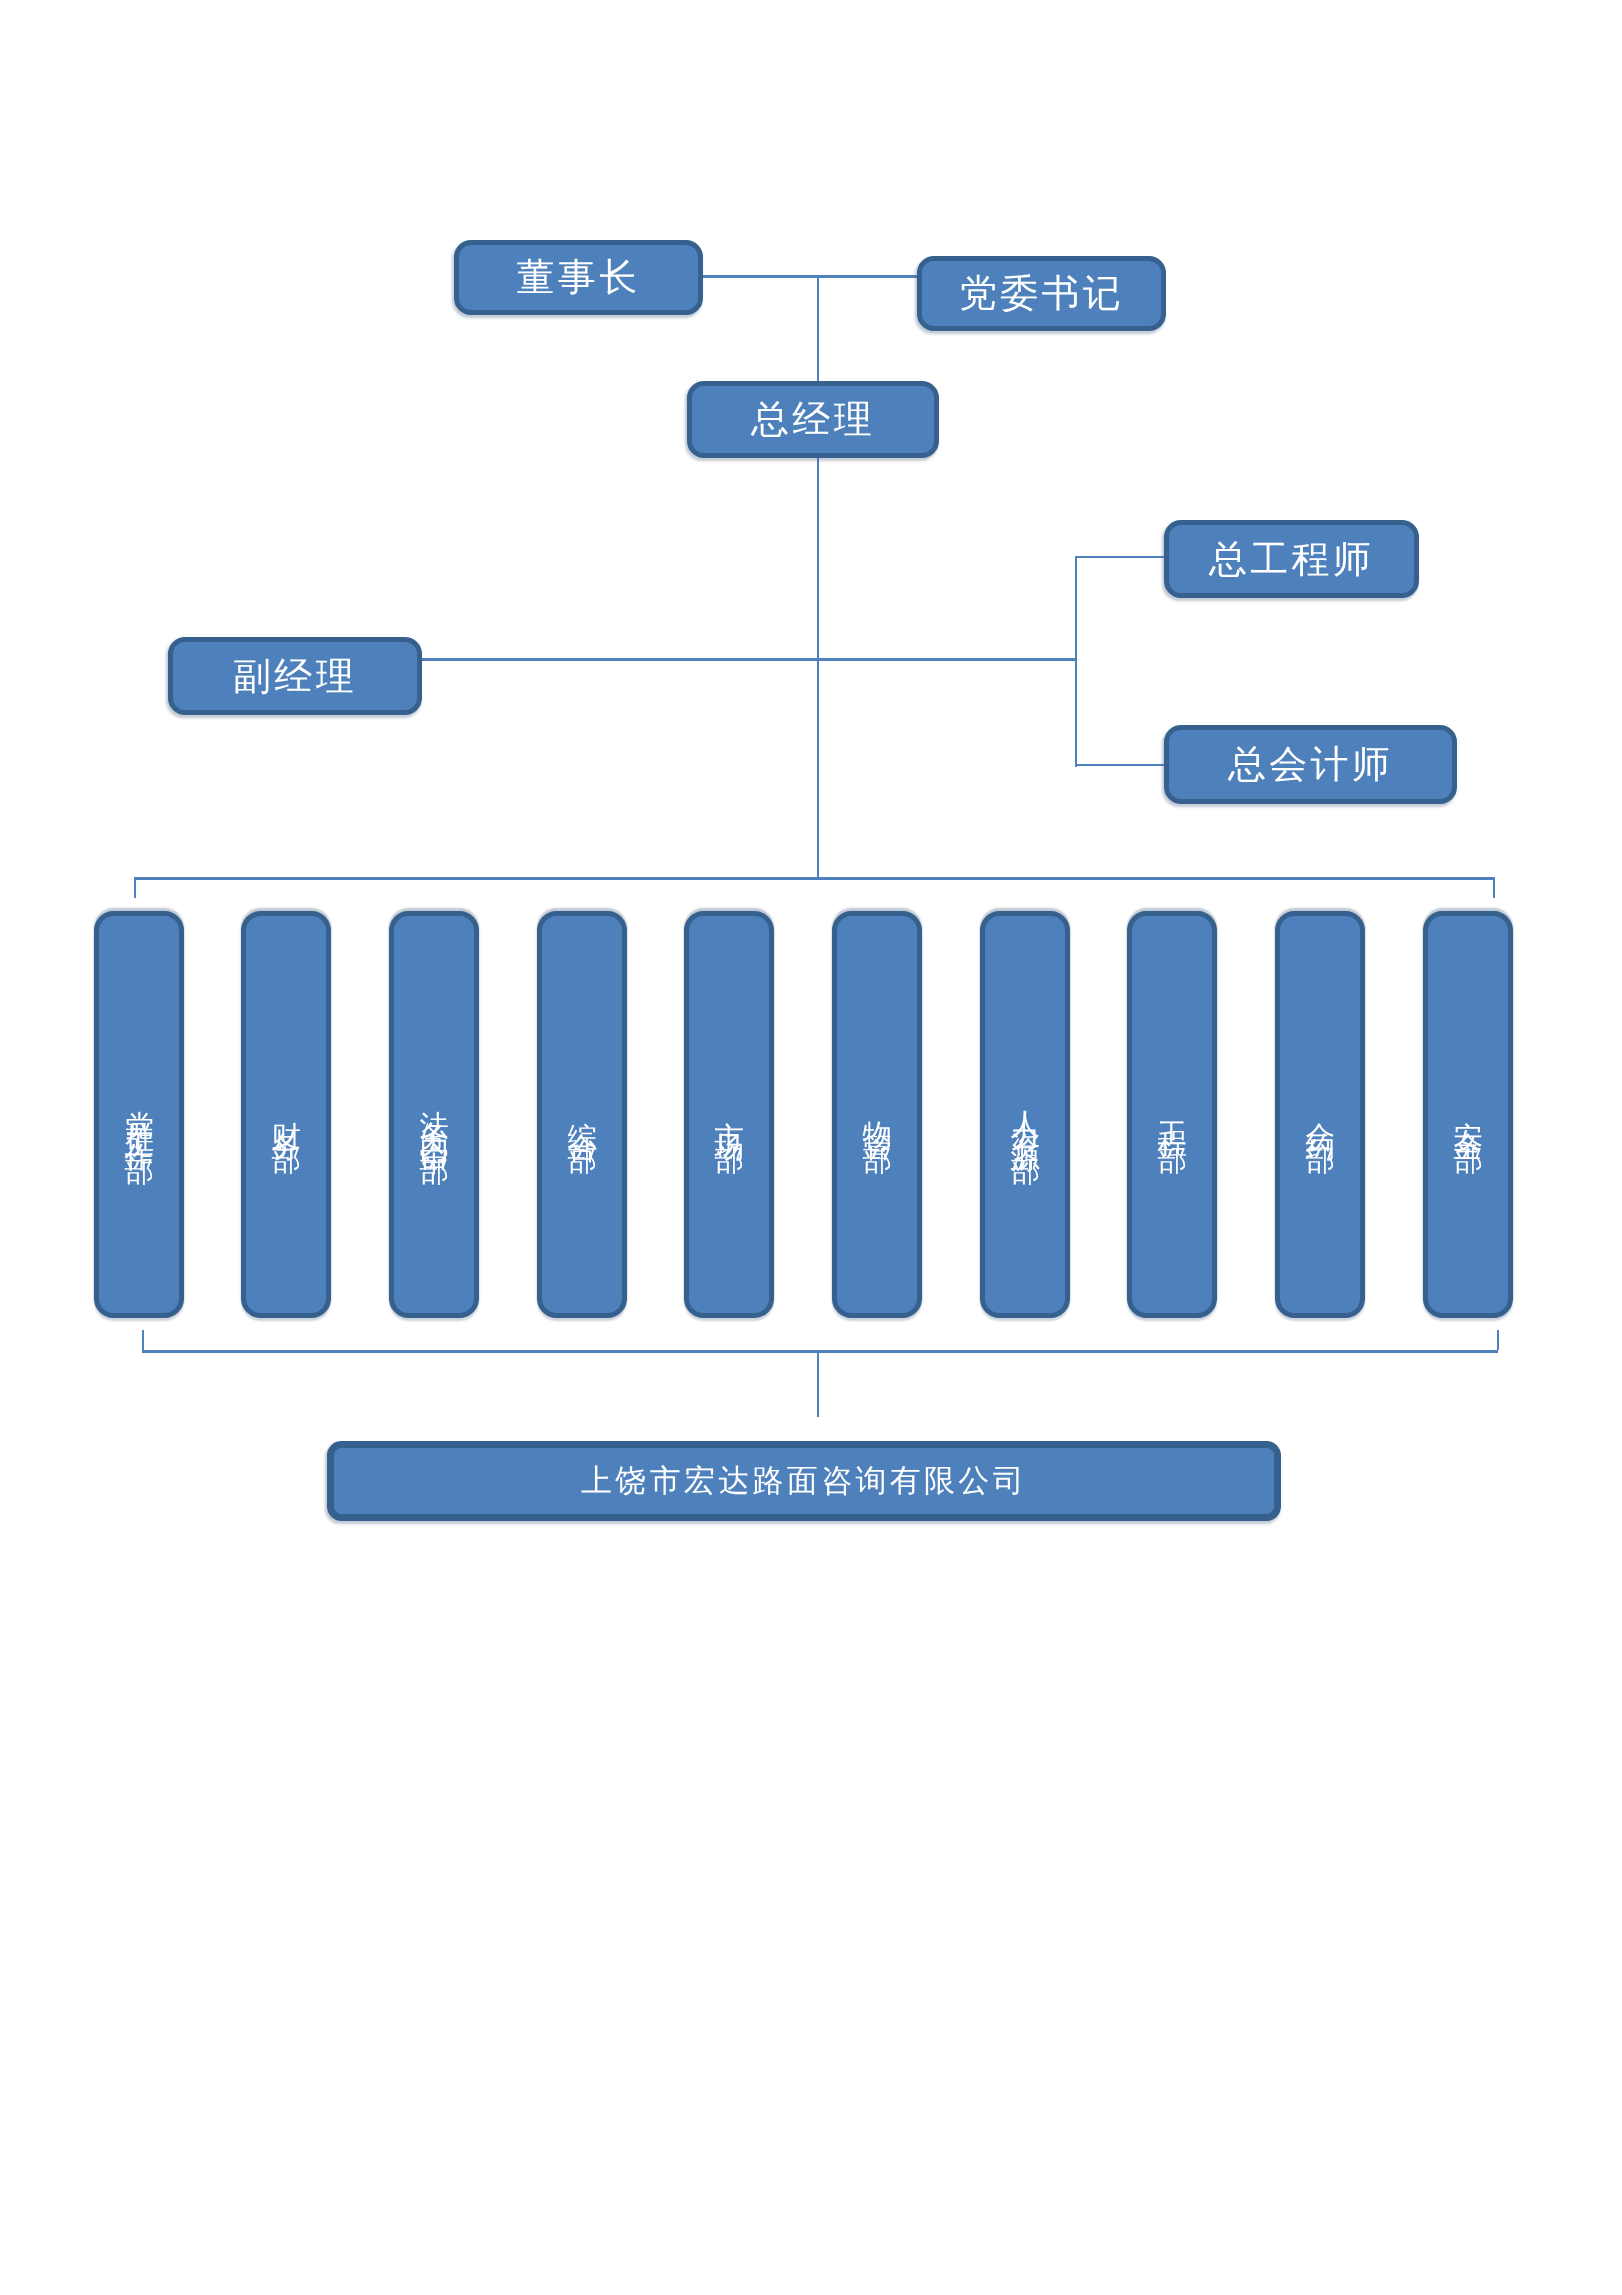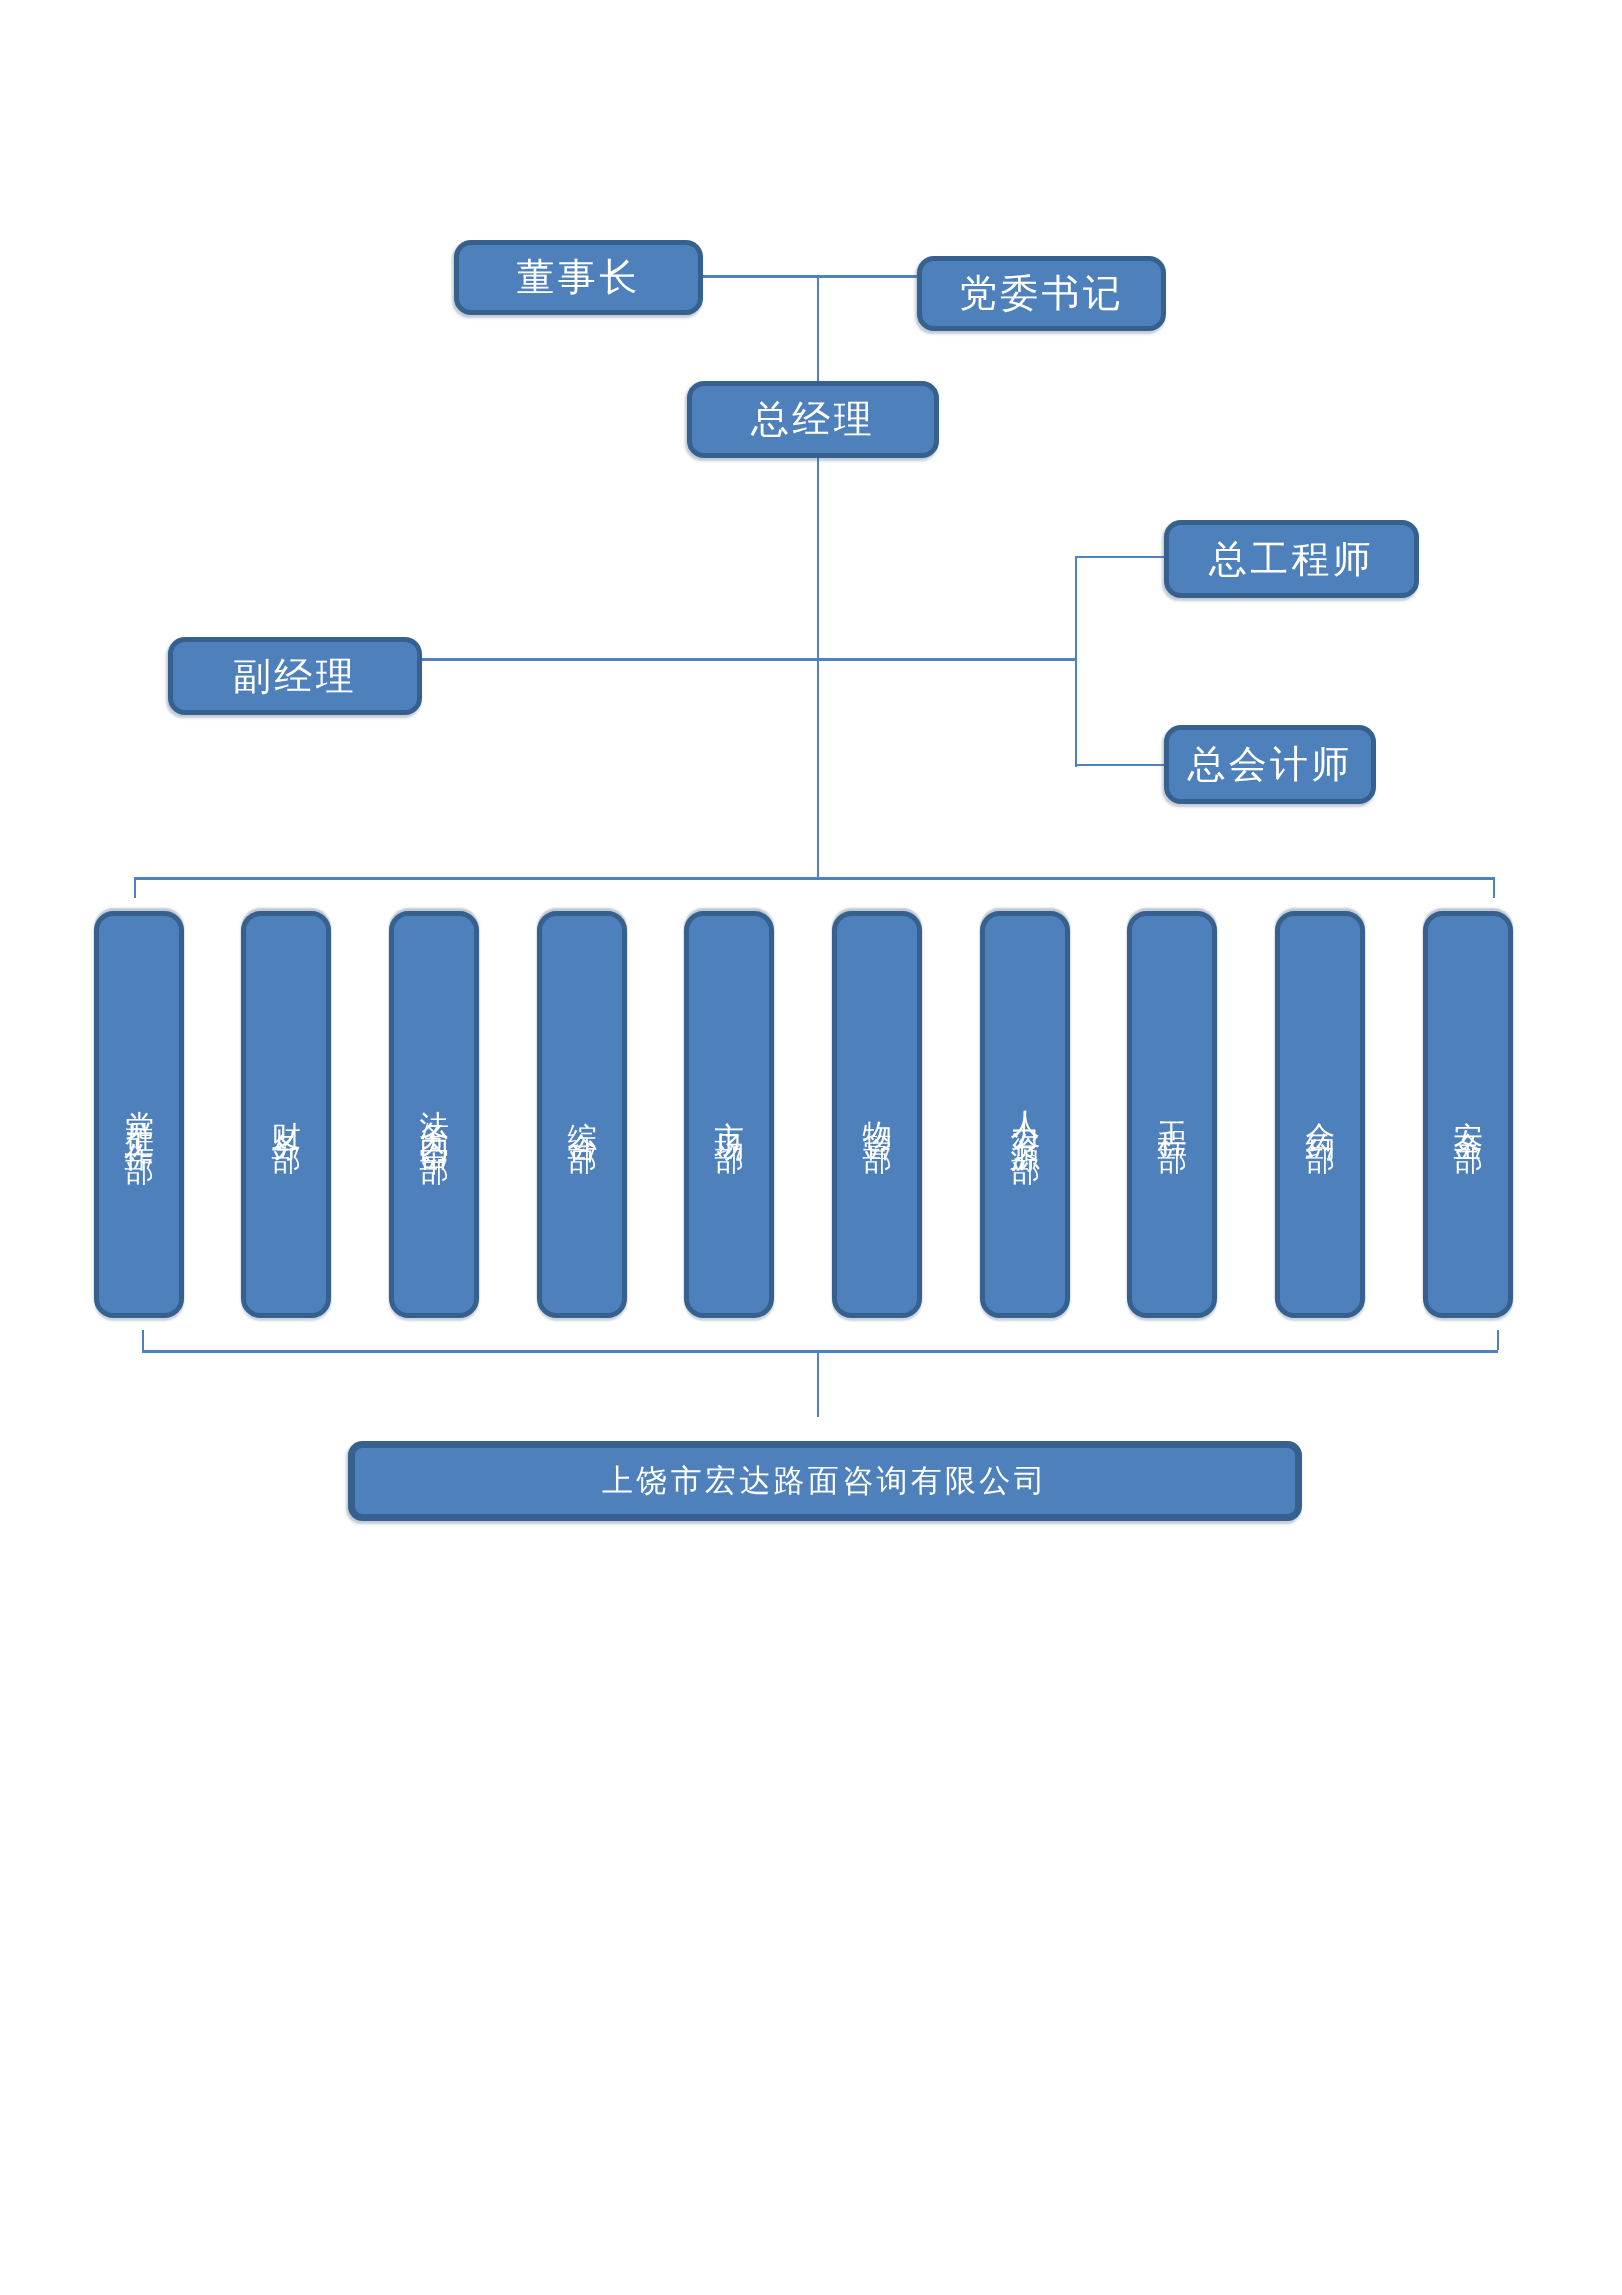--- a/index.html
+++ b/index.html
@@ -30,22 +30,22 @@
     letter-spacing: 3.3px;
     box-shadow: -1.3px 2.6px 2.6px rgba(84, 104, 134, 0.35);
     text-align: center;
   }
   .node-chairman          { left: 454px;  top: 240px;  width: 249px;  height: 75px; }
   .node-party-secretary   { left: 917px; top: 240px;  width: 249px;  height: 75px; margin-top: 16px; }
   .node-general-manager   { left: 687px; top: 381px;  width: 252px;  height: 77px; }
   .node-deputy-manager    { left: 168px;  top: 637px;  width: 254px;  height: 78px; }
   .node-chief-engineer    { left: 1164px; top: 520px;  width: 255px;  height: 78px; }
   .node-chief-economist   { left: 1164px; top: 622px;  width: 252px;  height: 77px; }
-  .node-chief-accountant  { left: 1164px; top: 725px; width: 212px;  height: 79px; }
-  .node-company           { left: 348px;  top: 1441px; width: 954px; height: 80px;
+  .node-chief-accountant  { left: 1164px; top: 725px; width: 293px;  height: 79px; }
+  .node-company           { left: 327px;  top: 1441px; width: 954px; height: 80px;
                             border-width: 7.2px; border-radius: 14.4px; font-size: 31px; }
   
   .dept {
     position: absolute;
     top: 911px;
     width: 90px;
     height: 407px;
     box-sizing: border-box;
     background: #4e81bc;
     border: 5.9px solid #36618e;

